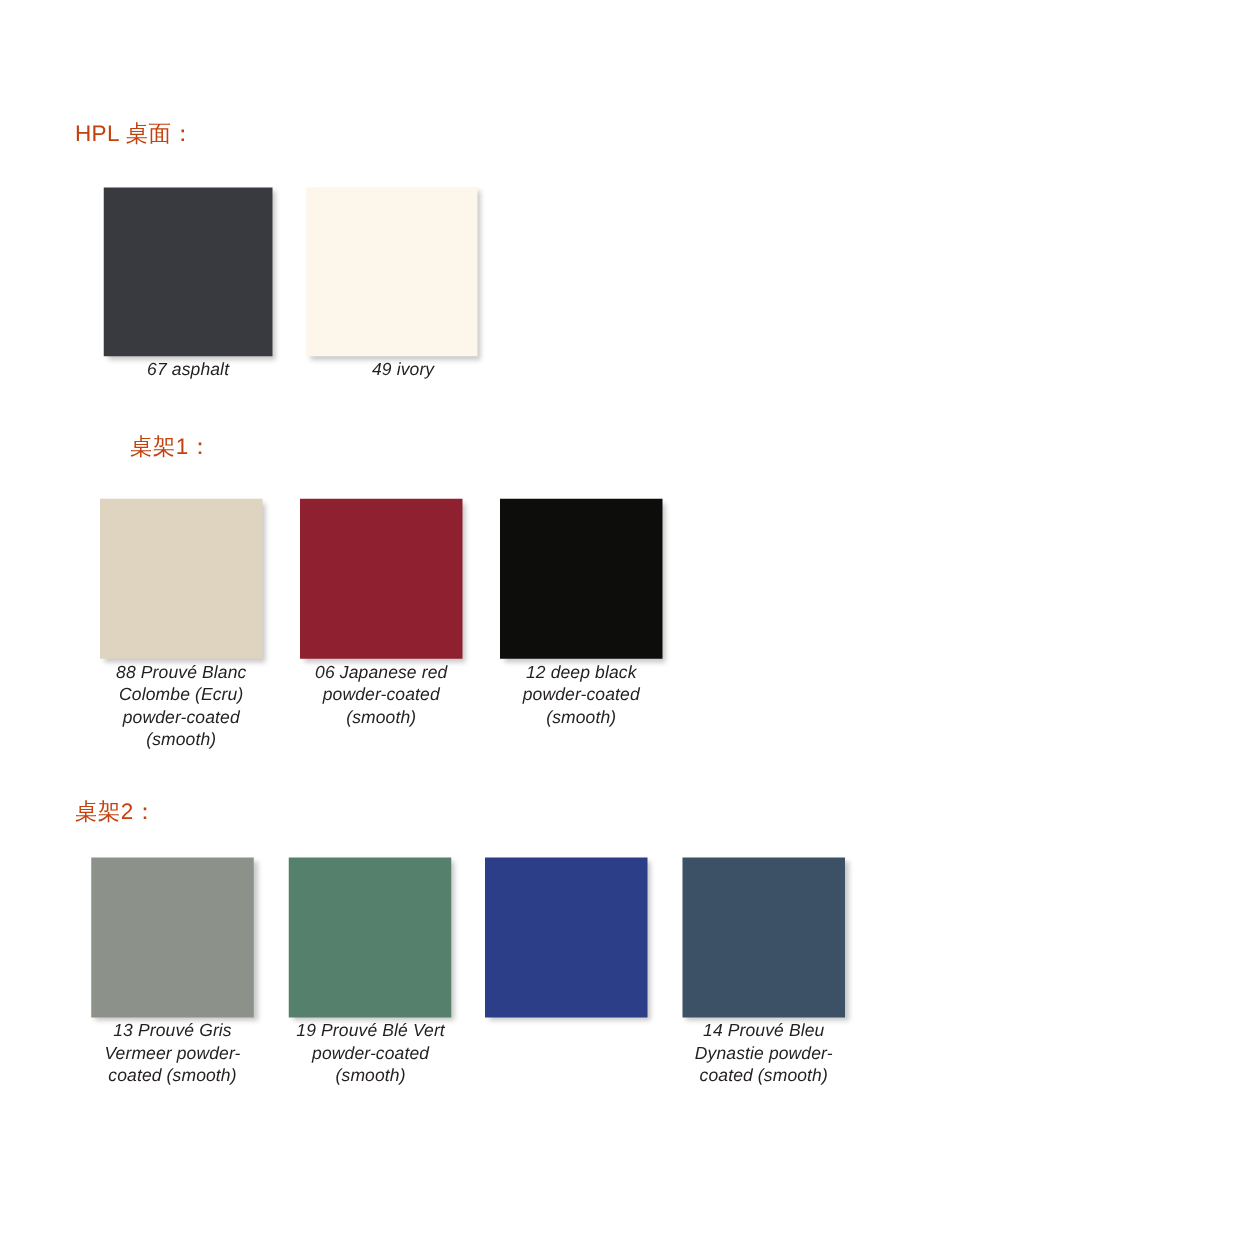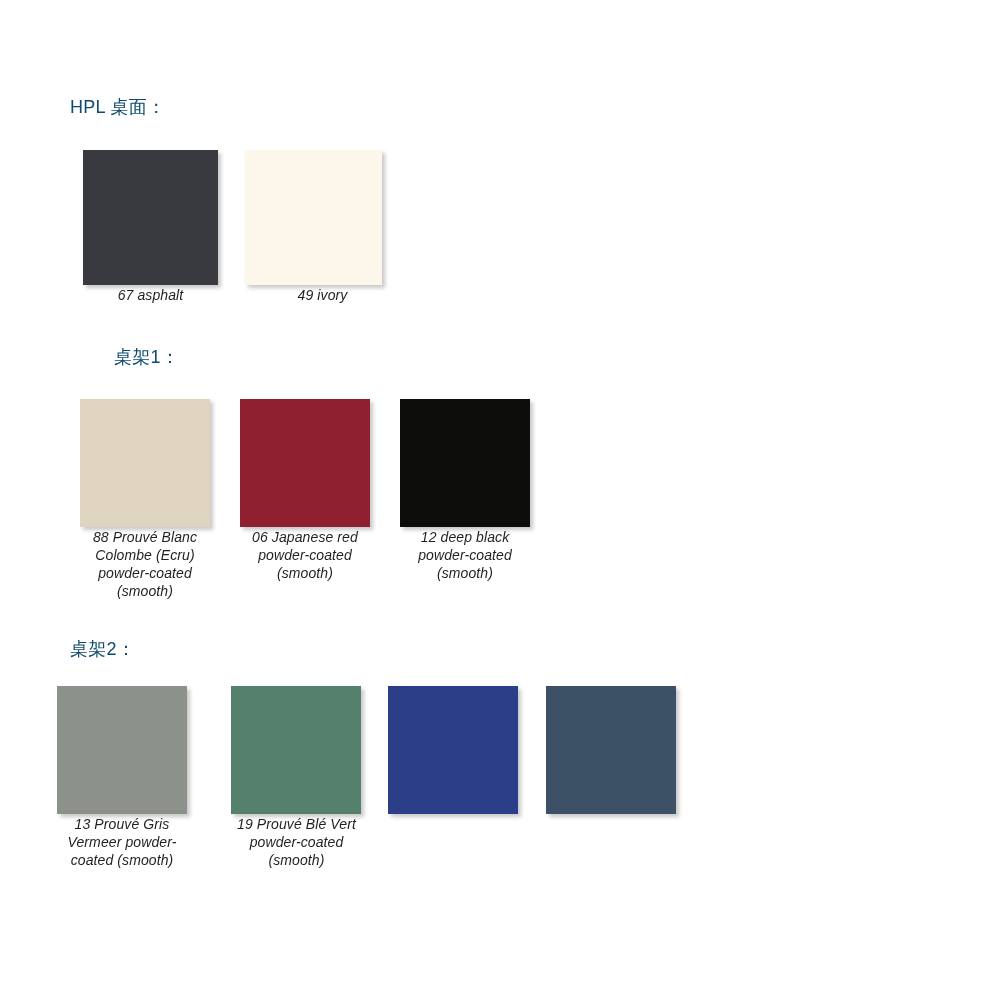--- a/index.html
+++ b/index.html
@@ -21,25 +21,25 @@
     width: 1000px;
     height: 1000px;
   }
   .section {
     position: absolute;
     left: 0;
     width: 1000px;
   }
   .section-title {
     position: absolute;
-    left: 70px;
+    left: 60px;
     font-size: 18px;
     font-weight: 400;
     letter-spacing: 0.3px;
-    color: #0c4a6e;
+    color: #c2410c;
     white-space: nowrap;
   }
   .swatch-row {
     position: absolute;
     left: 0;
     top: 0;
     width: 1000px;
   }
   .swatch-cell {
     position: absolute;
@@ -70,21 +70,21 @@
   #sec-frame1 { top: 0; }
   #sec-frame1 .section-title { top: 345px; margin-left: 44px; }
   #cell-f1-0 { left: 80px; top: 399px; width: 130px; }
   #cell-f1-1 { left: 240px; top: 399px; width: 130px; }
   #cell-f1-2 { left: 400px; top: 399px; width: 130px; }
   #sec-frame1 .swatch-chip { width: 130px; height: 128px; }
 
   
   #sec-frame2 { top: 0; }
   #sec-frame2 .section-title { top: 637px; }
-  #cell-f2-0 { left: 57px; top: 686px; width: 130px; }
+  #cell-f2-0 { left: 73px; top: 686px; width: 130px; }
   #cell-f2-1 { left: 231px; top: 686px; width: 130px; }
   #cell-f2-2 { left: 388px; top: 686px; width: 130px; }
   #cell-f2-3 { left: 546px; top: 686px; width: 130px; }
   #sec-frame2 .swatch-chip { width: 130px; height: 128px; }
 
   #sec-frame2 .swatch-label { width: 145px; margin-left: -7px; }
   #cell-f2-0 .swatch-label { width: 150px; margin-left: -10px; }
   #cell-f2-3 .swatch-label { width: 152px; margin-left: -11px; }
 </style>
 </head>
@@ -136,17 +136,18 @@
       </div>
       <div class="swatch-cell" id="cell-f2-1">
         <div class="swatch-chip" style="background: rgb(85, 128, 108);"></div>
         <div class="swatch-label">19 Prouvé Blé Vert powder-coated (smooth)</div>
       </div>
       <div class="swatch-cell" id="cell-f2-2">
         <div class="swatch-chip" style="background: rgb(43, 62, 135);"></div>
       </div>
       <div class="swatch-cell" id="cell-f2-3">
         <div class="swatch-chip" style="background: rgb(60, 81, 101);"></div>
+        <div class="swatch-label">14 Prouvé Bleu Dynastie powder-coated (smooth)</div>
       </div>
     </div>
   </div>
 
 </div>
 
 </body></html>

